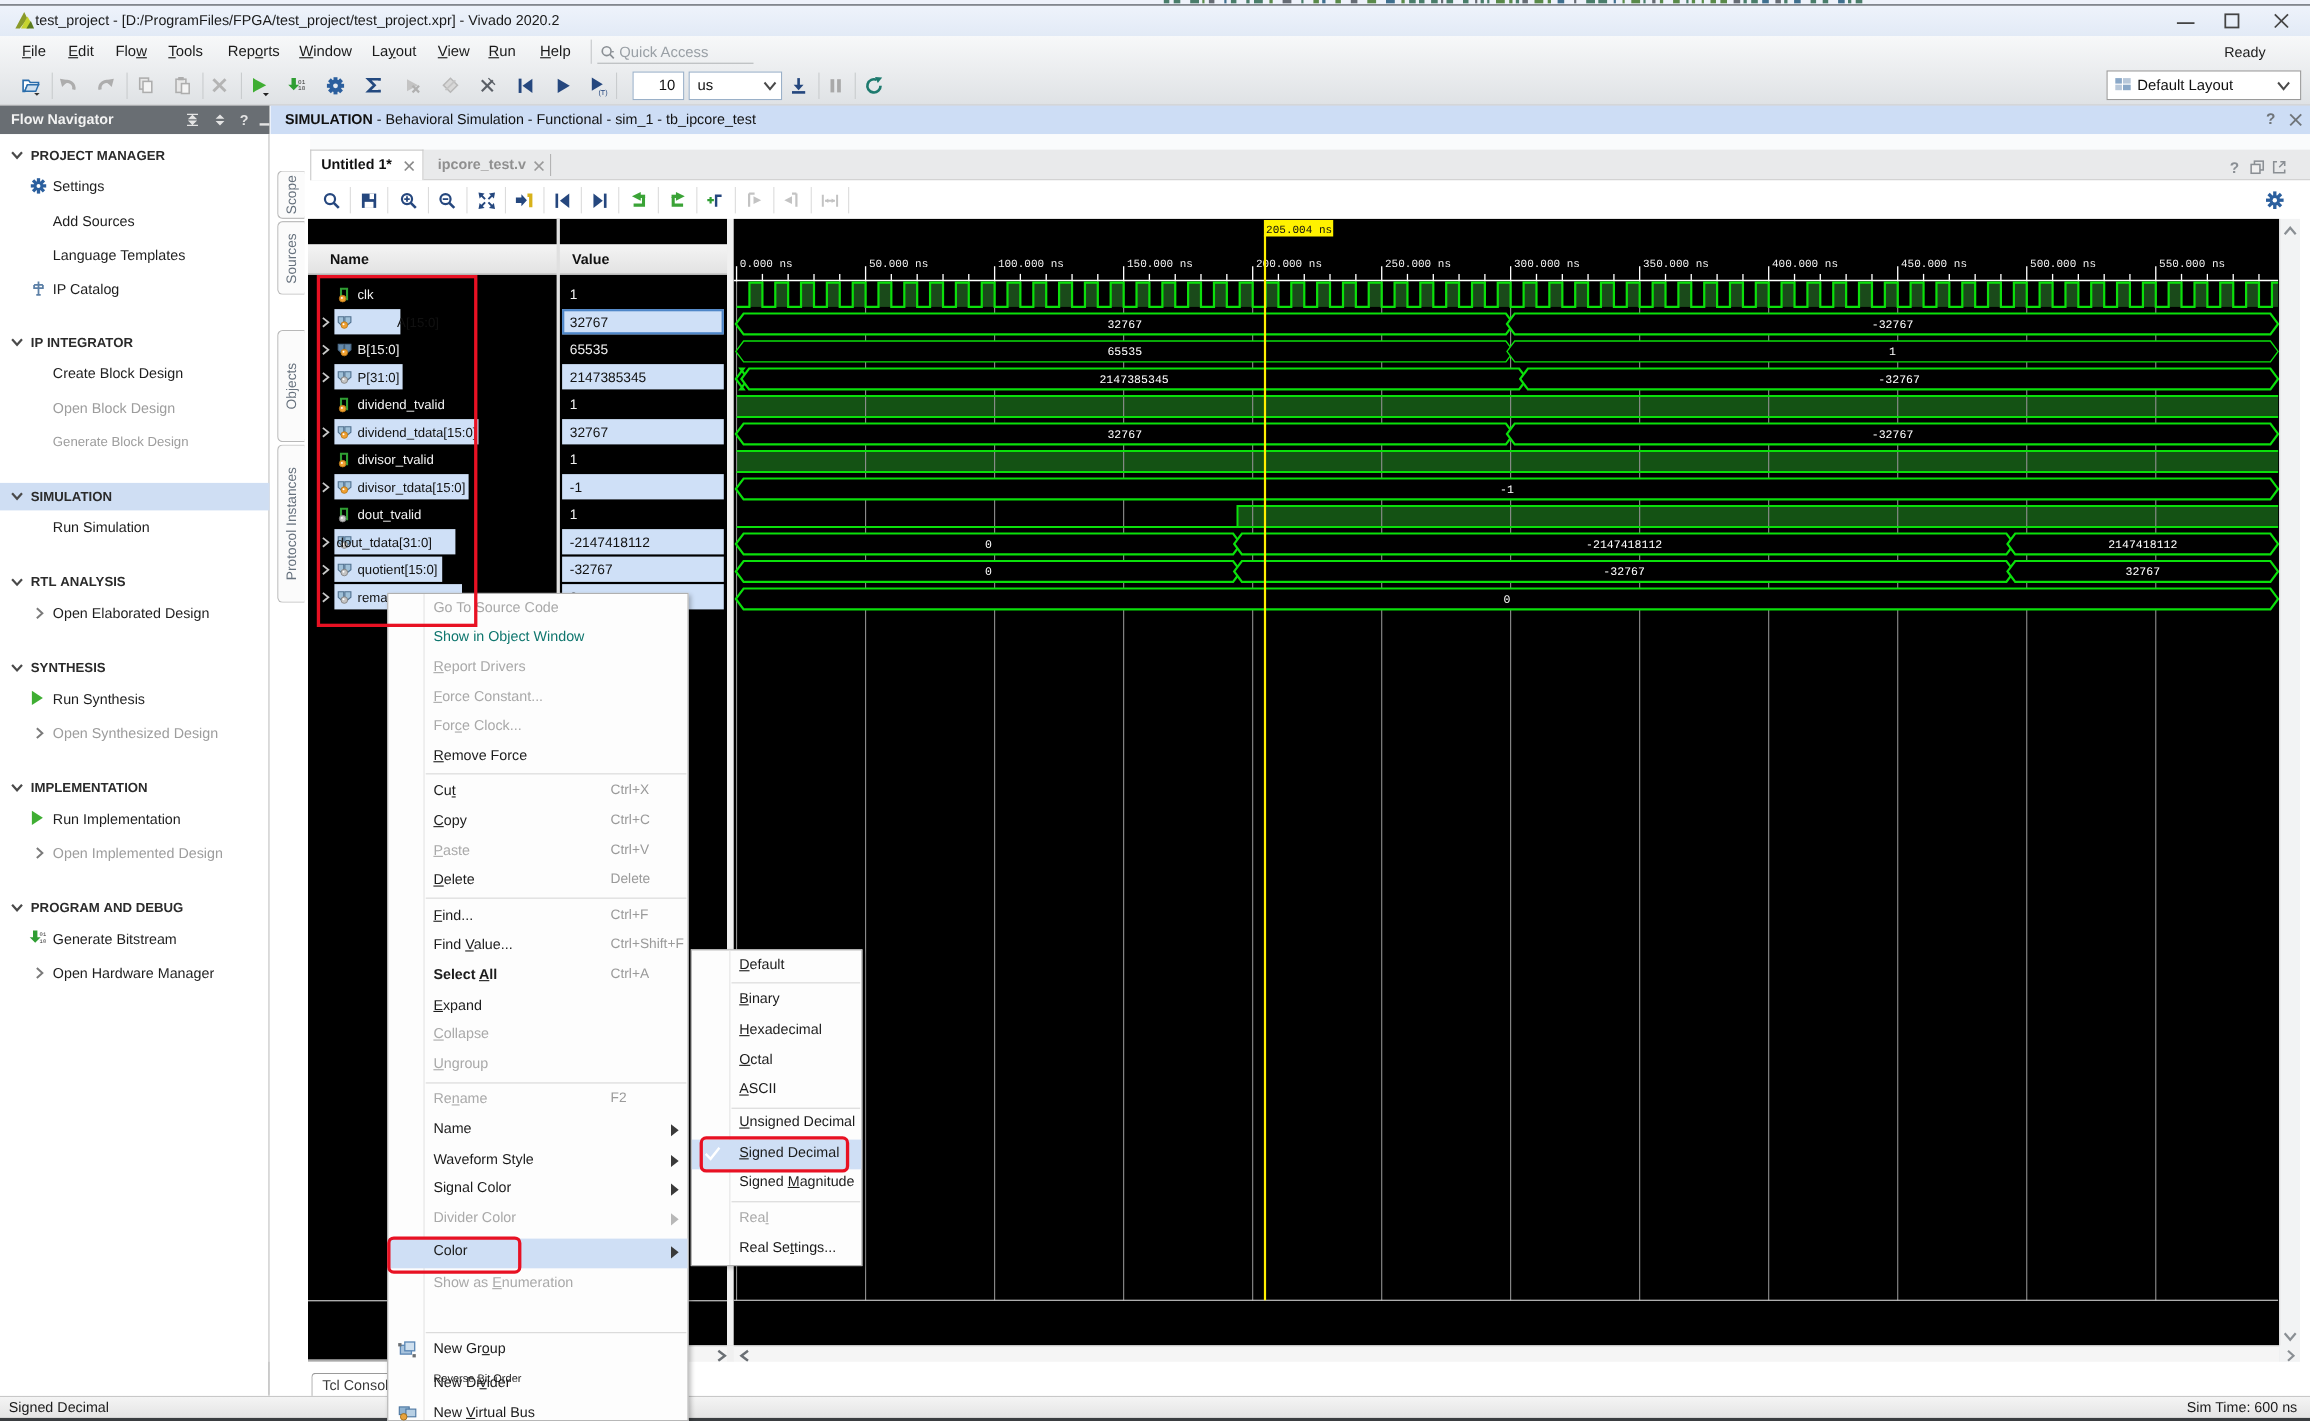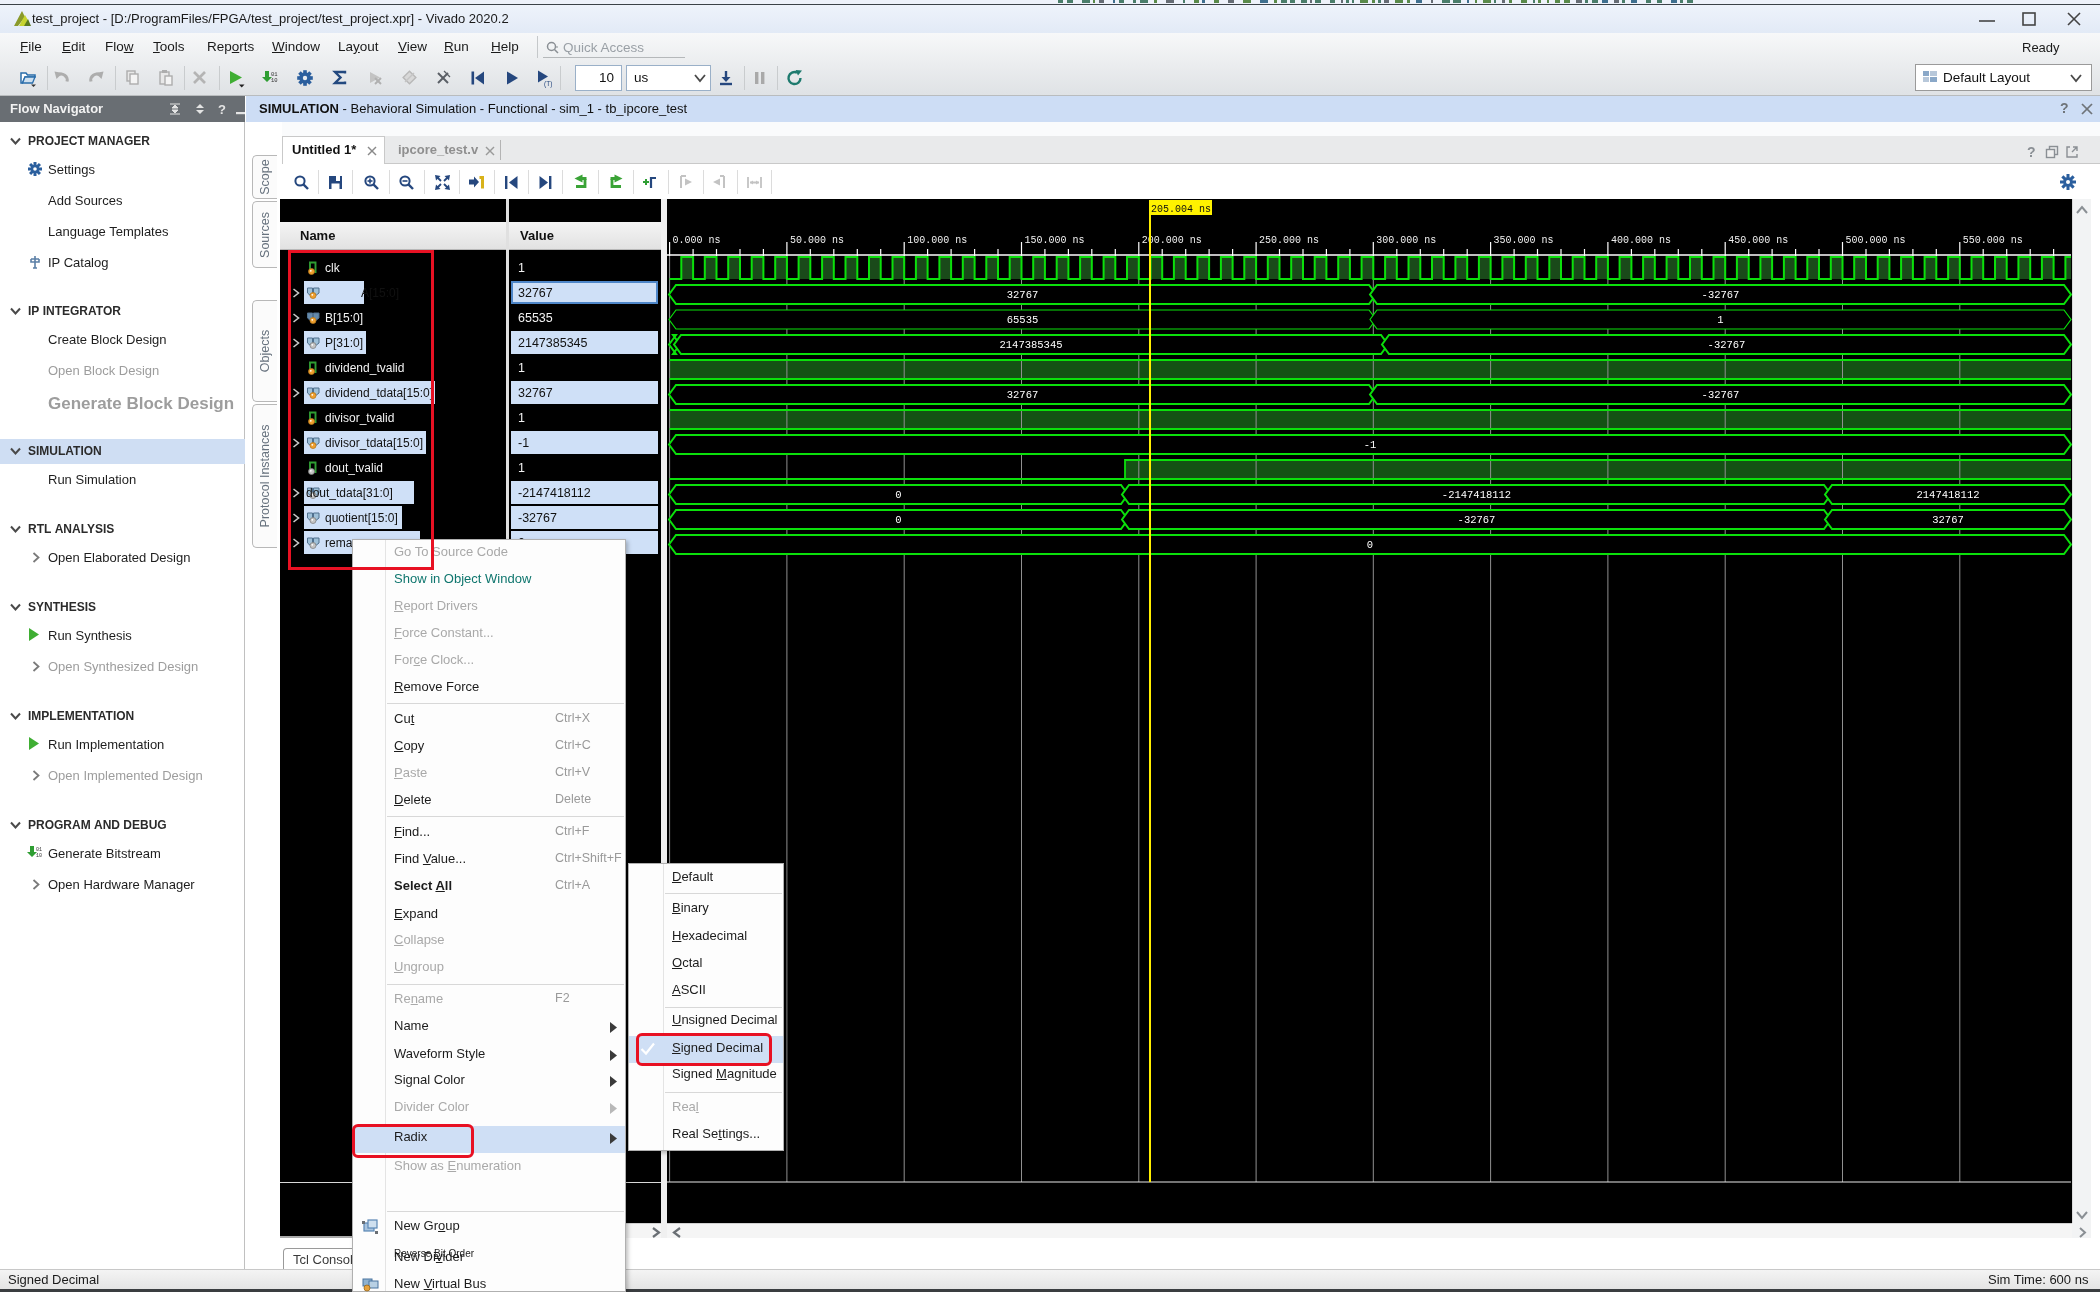--- a/index.html
+++ b/index.html
@@ -247,21 +247,21 @@
 <div class="tx" style="left:48px;top:255px;font-size:13px;color:#1e1e1e;font-weight:normal;">IP Catalog</div>
 <svg class="abs" style="left:28px;top:255px;" width="14" height="14" viewBox="0 0 14 14">
       <path d="M7,1 v12 M3,4 h8 M3,4 v3 h8 v-3 M5,13 h4" stroke="#5b7fa6" stroke-width="1.6" fill="none"></path>
     </svg>
 <svg class="abs" style="left:10px;top:307px;" width="11" height="8" viewBox="0 0 11 8">
       <path d="M1,1.5 L5.5,6.5 L10,1.5" fill="none" stroke="#4a4a4a" stroke-width="2"></path>
     </svg>
 <div class="tx" style="left:28px;top:304px;font-size:12px;color:#2b2b2b;font-weight:bold;">IP&nbsp;INTEGRATOR</div>
 <div class="tx" style="left:48px;top:332px;font-size:13px;color:#1e1e1e;font-weight:normal;">Create Block Design</div>
 <div class="tx" style="left:48px;top:363px;font-size:13px;color:#9d9d9d;font-weight:normal;">Open Block Design</div>
-<div class="tx" style="left:48px;top:394px;font-size:17px;color:#9d9d9d;font-weight:bold;">Generate Block Design</div>
+<div class="tx" style="left:48px;top:394px;font-size:12px;color:#9d9d9d;font-weight:normal;">Generate Block Design</div>
 <div class="abs" style="left:0px;top:439px;width:245px;height:25px;background:#cfdef3;"></div>
 <svg class="abs" style="left:10px;top:447px;" width="11" height="8" viewBox="0 0 11 8">
       <path d="M1,1.5 L5.5,6.5 L10,1.5" fill="none" stroke="#4a4a4a" stroke-width="2"></path>
     </svg>
 <div class="tx" style="left:28px;top:444px;font-size:12px;color:#2b2b2b;font-weight:bold;">SIMULATION</div>
 <div class="tx" style="left:48px;top:472px;font-size:13px;color:#1e1e1e;font-weight:normal;">Run Simulation</div>
 <svg class="abs" style="left:10px;top:525px;" width="11" height="8" viewBox="0 0 11 8">
       <path d="M1,1.5 L5.5,6.5 L10,1.5" fill="none" stroke="#4a4a4a" stroke-width="2"></path>
     </svg>
 <div class="tx" style="left:28px;top:522px;font-size:12px;color:#2b2b2b;font-weight:bold;">RTL&nbsp;ANALYSIS</div>
@@ -847,21 +847,21 @@
     </svg>
 <div class="tx" style="left:394px;top:1072px;font-size:13px;color:#1c1c1c;font-weight:normal;">Signal Color</div>
 <svg class="abs" style="left:610px;top:1076px;" width="7" height="11" viewBox="0 0 7 11">
       <polygon points="0,0 7,5.5 0,11" fill="#3a3a3a"></polygon>
     </svg>
 <div class="tx" style="left:394px;top:1099px;font-size:13px;color:#a9a9a9;font-weight:normal;">Divider Color</div>
 <svg class="abs" style="left:610px;top:1103px;" width="7" height="11" viewBox="0 0 7 11">
       <polygon points="0,0 7,5.5 0,11" fill="#b8b8b8"></polygon>
     </svg>
 <div class="abs" style="left:353px;top:1126px;width:272px;height:27px;background:#cfdff5;"></div>
-<div class="tx" style="left:394px;top:1129px;font-size:13px;color:#1c1c1c;font-weight:normal;">Radix</div>
+<div class="tx" style="left:394px;top:1129px;font-size:13px;color:#1c1c1c;font-weight:normal;">Color</div>
 <svg class="abs" style="left:610px;top:1133px;" width="7" height="11" viewBox="0 0 7 11">
       <polygon points="0,0 7,5.5 0,11" fill="#3a3a3a"></polygon>
     </svg>
 <div class="tx" style="left:394px;top:1158px;font-size:13px;color:#a9a9a9;font-weight:normal;">Show as <span style="text-decoration:underline;">E</span>numeration</div>
 <div class="tx" style="left:394px;top:1248px;font-size:10px;color:#1c1c1c;font-weight:normal;">Reverse <span style="text-decoration:underline;">B</span>it Order</div>
 <div class="abs" style="left:387px;top:1211px;width:237px;height:1px;background:#d8d8d8;"></div>
 <div class="tx" style="left:394px;top:1218px;font-size:13px;color:#1c1c1c;font-weight:normal;">New Gr<span style="text-decoration:underline;">o</span>up</div>
 <svg class="abs" style="left:362px;top:1219px;" width="17" height="16" viewBox="0 0 17 16">
       <rect x="2" y="4" width="10" height="8" fill="#a9c4de" stroke="#5b87b5" stroke-width="1.2"></rect>
       <rect x="6" y="1" width="9" height="8" fill="#cfe0ef" stroke="#5b87b5" stroke-width="1.2"></rect>

